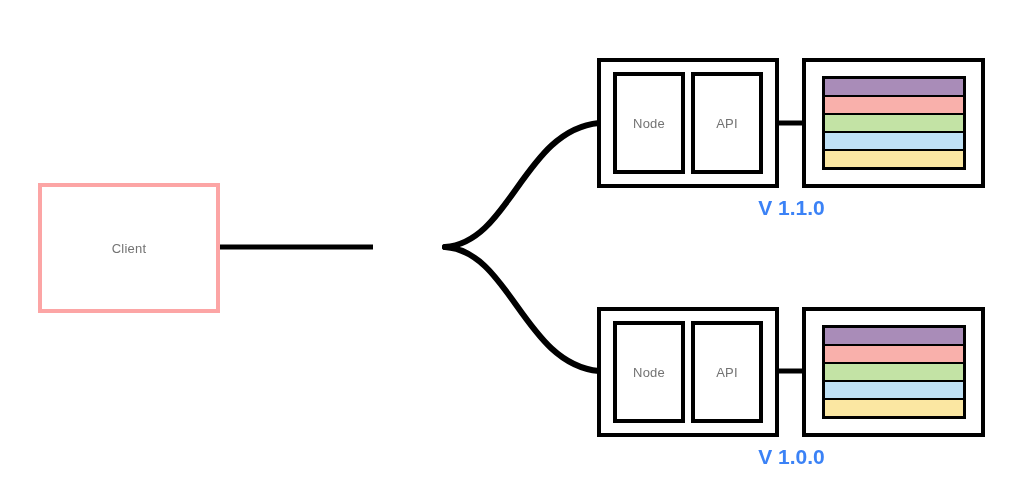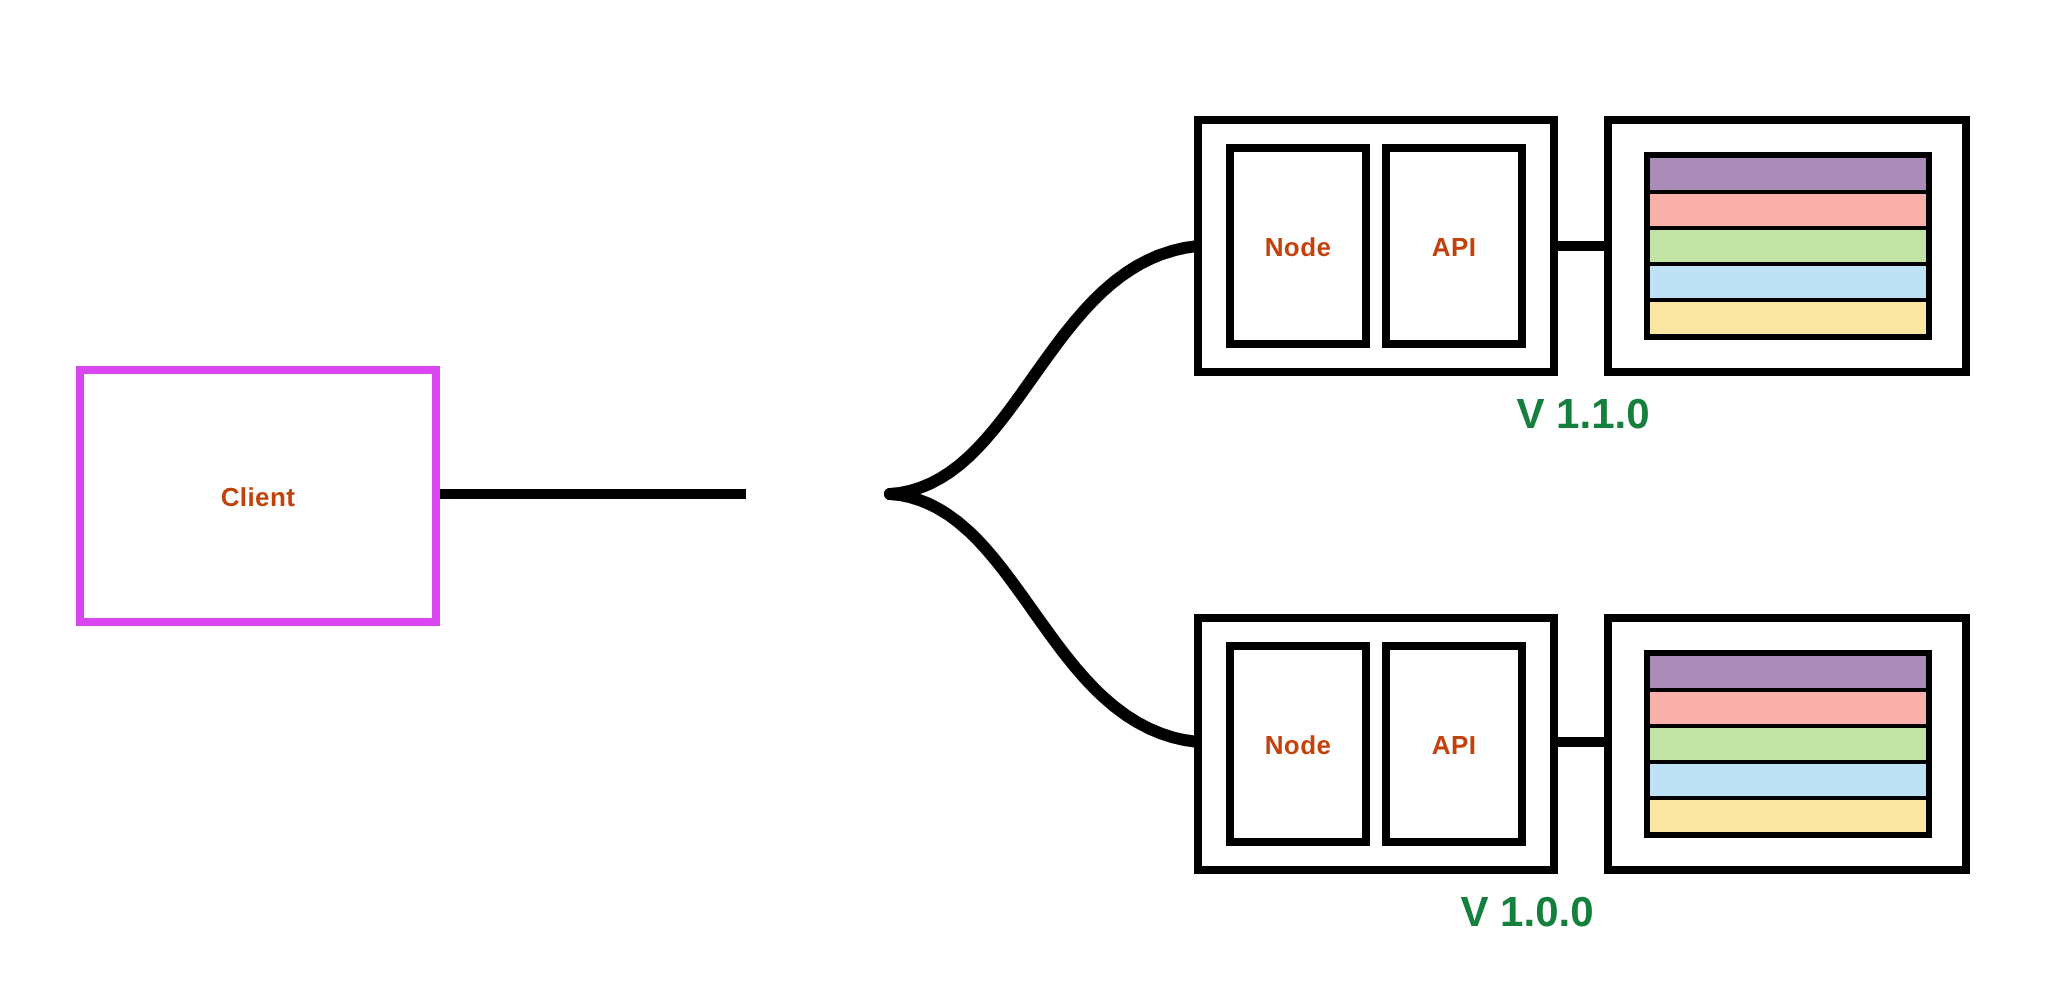--- a/index.html
+++ b/index.html
@@ -23,28 +23,28 @@
     left: 0;
     top: 0;
     width: 1024px;
     height: 503px;
   }
   
   .box {
     position: absolute;
     box-sizing: border-box;
     background: #ffffff;
-    border: 4px solid #d946ef;
+    border: 4px solid #fca5a5;
     display: flex;
     align-items: center;
     justify-content: center;
   }
   .box-label {
-    font-weight: bold;
-    color: #c2410c;
+    font-weight: normal;
+    color: #737373;
     letter-spacing: 0.2px;
     white-space: nowrap;
   }
   
   #client-box {
     left: 38px;
     top: 183px;
     width: 182px;
     height: 130px;
   }
@@ -106,26 +106,26 @@
     flex: 1 1 0;
     margin-bottom: 2px;
     box-sizing: border-box;
   }
   .stack-layer:last-child { margin-bottom: 0; }
   
   .version-label {
     position: absolute;
     font-size: 21px;
     font-weight: bold;
-    color: #15803d;
+    color: #3b82f6;
     white-space: nowrap;
     text-align: center;
   }
   #version-label-top    { left: 700px; top: 196px; width: 183px; }
-  #version-label-bottom { left: 672px; top: 445px; width: 183px; }
+  #version-label-bottom { left: 700px; top: 445px; width: 183px; }
 </style>
 </head>
 <body>
 
 <div id="canvas">
 
   <svg class="svg-layer" viewBox="0 0 1024 503">
 
     <line x1="219" y1="247" x2="373" y2="247" stroke="#000000" stroke-width="5"></line>
 

